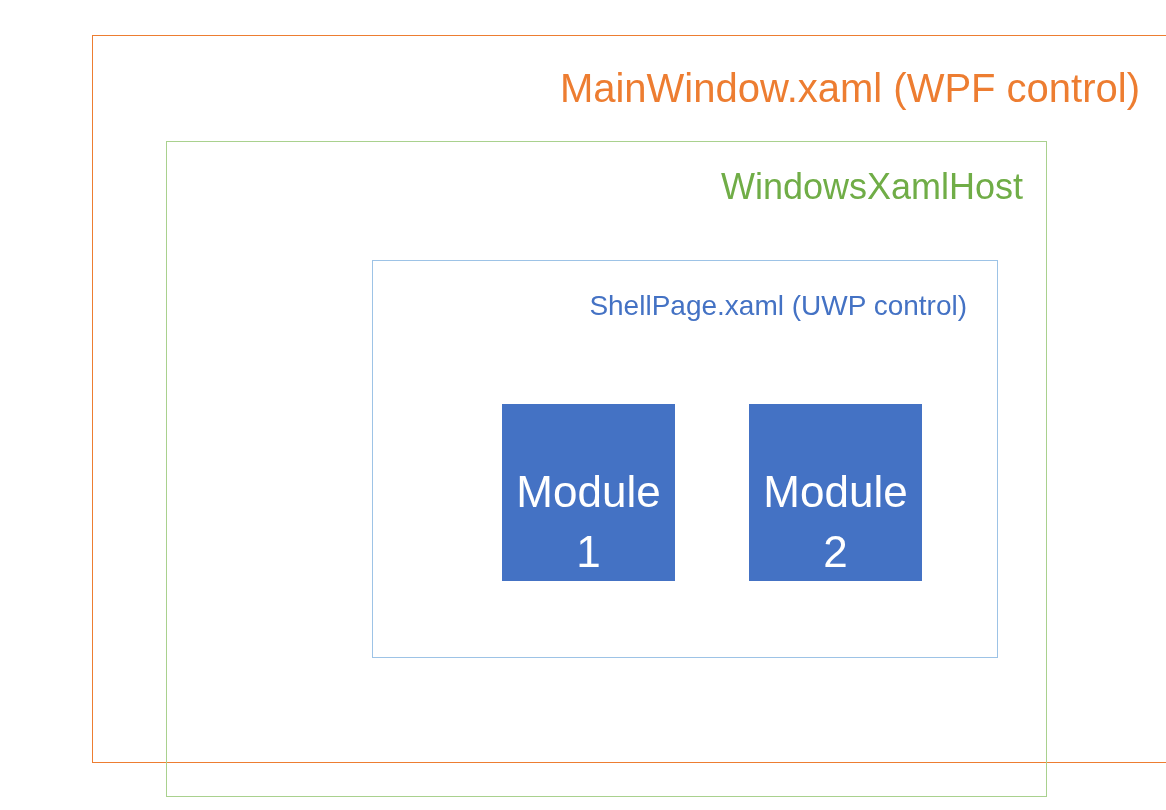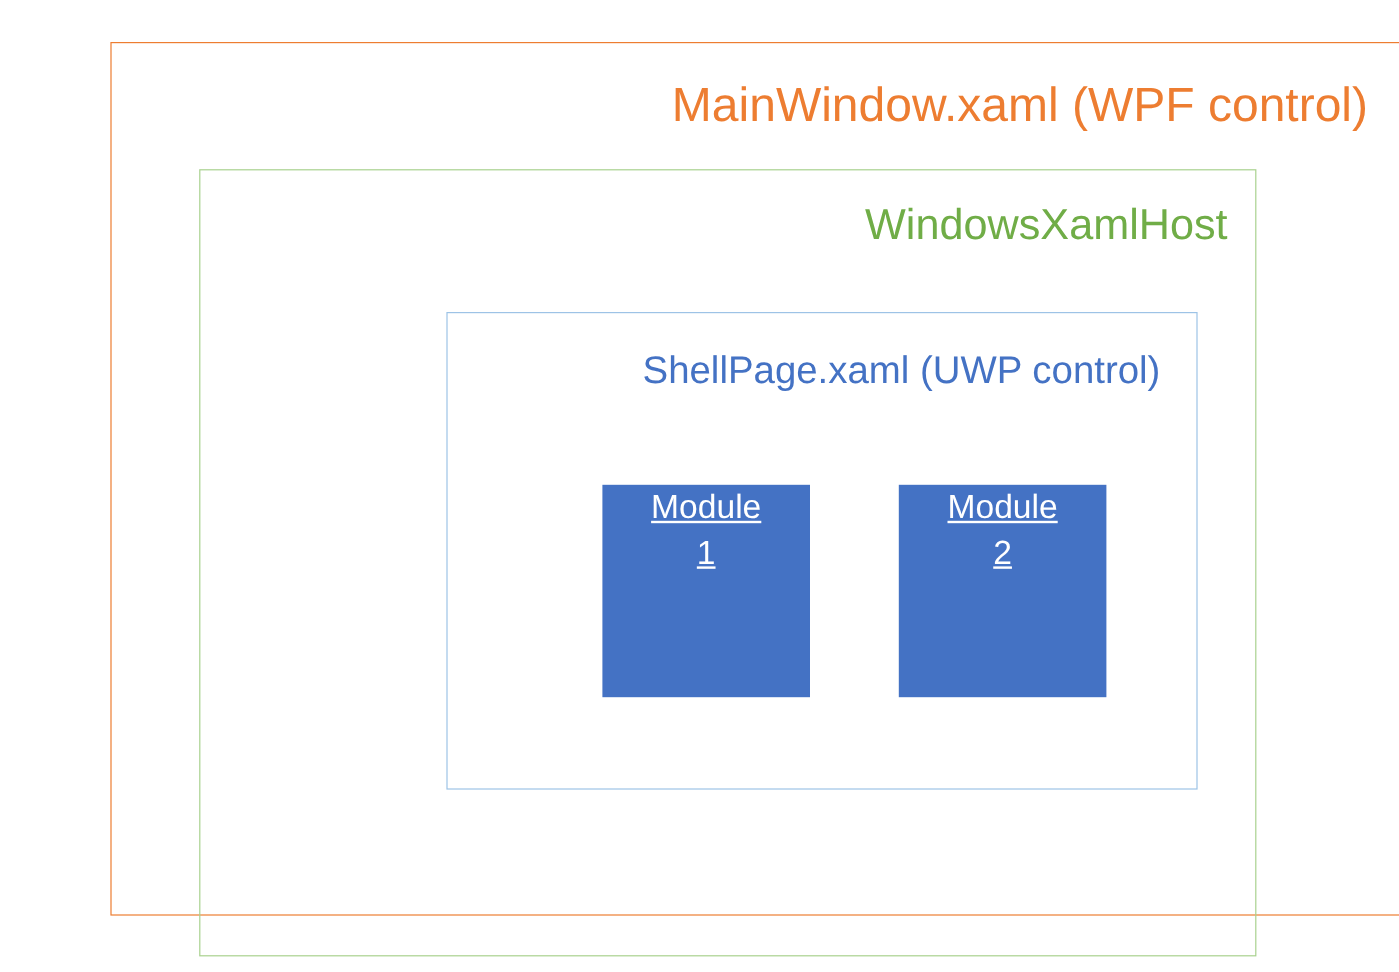--- a/index.html
+++ b/index.html
@@ -70,40 +70,39 @@
   }
   .title-middle {
     right: 23px;
     top: 25px;
     font-size: 36px;
     color: #70AD47;
   }
   .title-inner {
     right: 30px;
     top: 30px;
-    font-size: 32px;
+    font-size: 28px;
     color: #4472C4;
   }
 
   
   .module-box {
     position: absolute;
     top: 404px;
     width: 173px;
     height: 177px;
     background: #4472C4;
     display: flex;
     flex-direction: column;
     align-items: center;
-    justify-content: flex-start;
+    justify-content: flex-end;
     color: #ffffff;
-    font-size: 28px;
+    font-size: 44px;
     line-height: 1.35;
     text-align: center;
-    text-decoration: underline;
   }
   .module-1 { left: 502px; }
   .module-2 { left: 749px; }
   .module-line { display: block; }
 </style>
 </head>
 <body>
 
 <div id="canvas">
 

